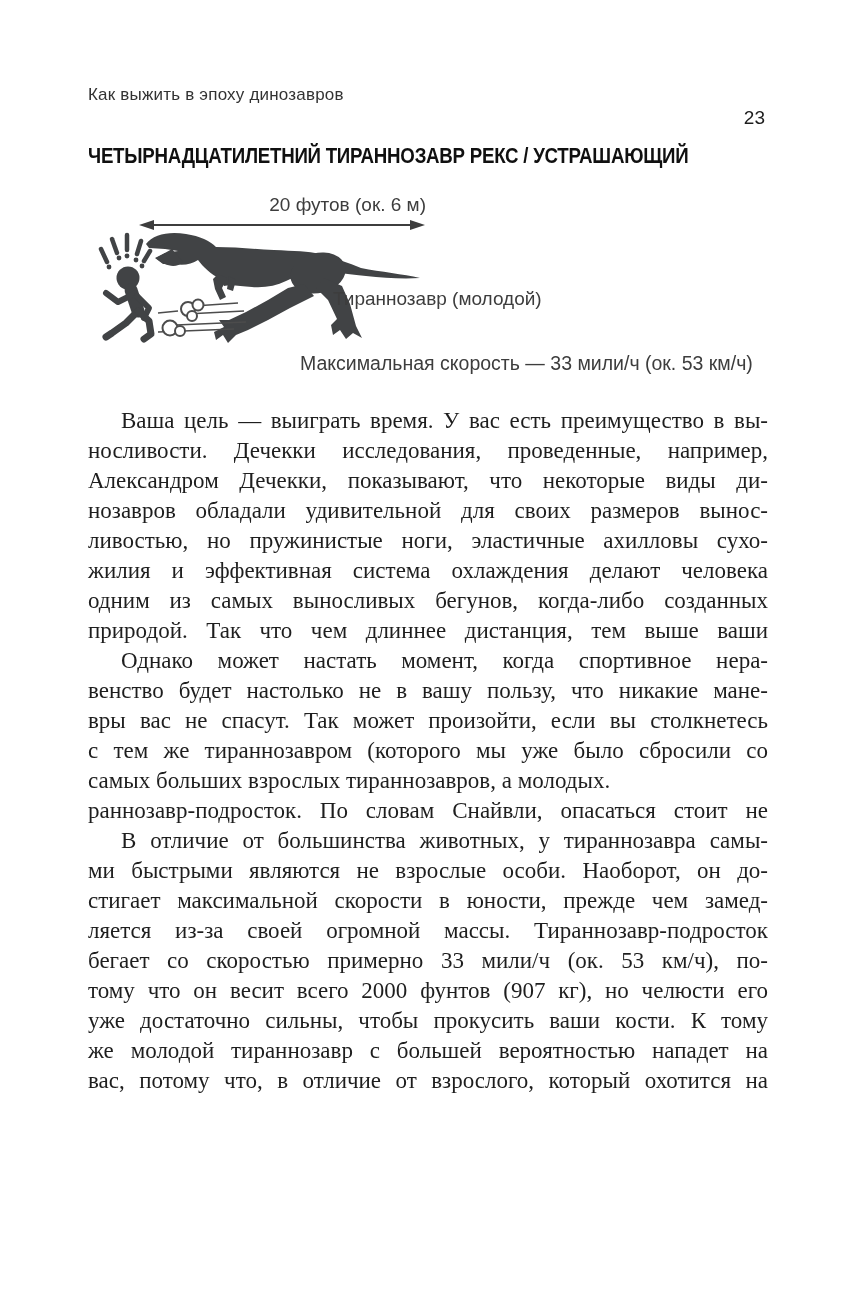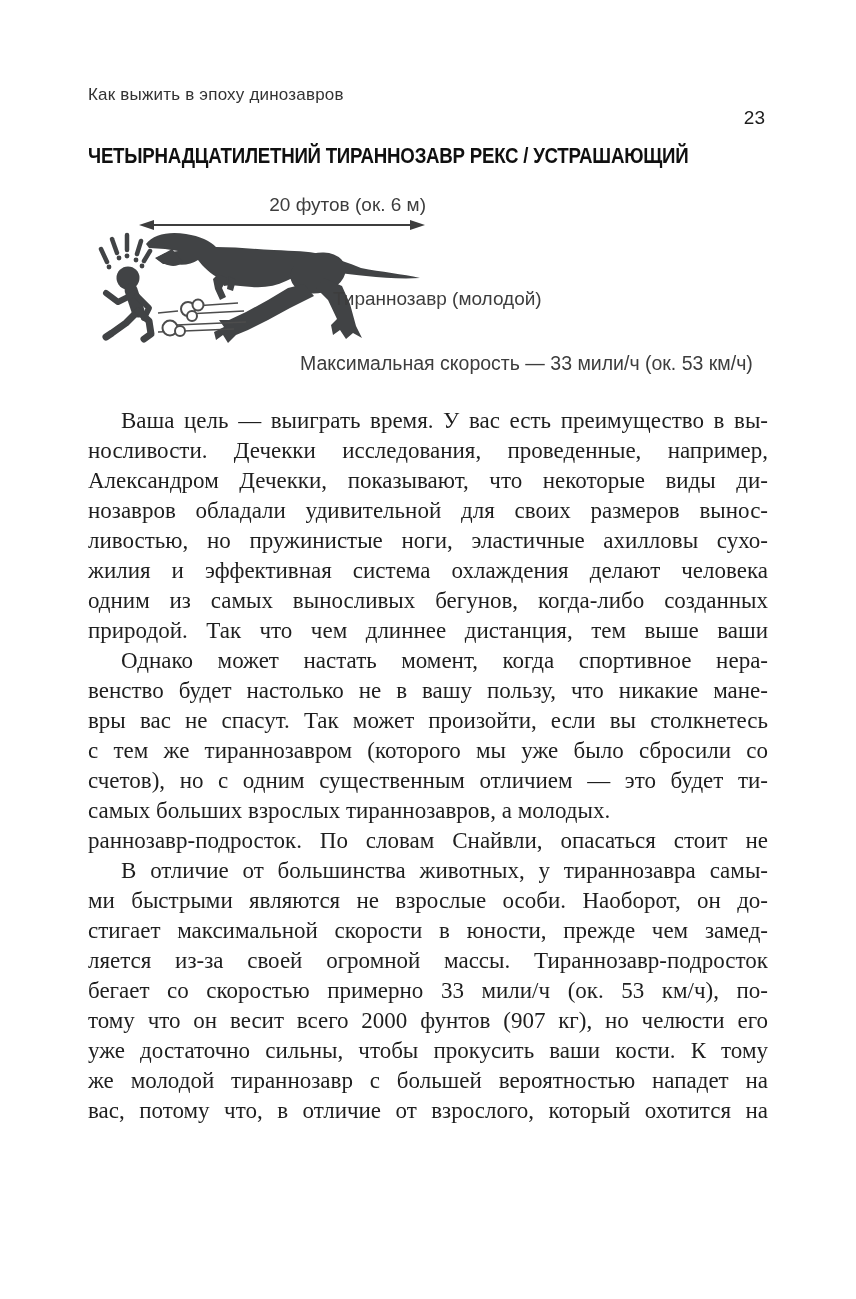--- a/index.html
+++ b/index.html
@@ -143,21 +143,20 @@
       <div class="line">ливостью, но пружинистые ноги, эластичные ахилловы сухо-</div>
       <div class="line">жилия и эффективная система охлаждения делают человека</div>
       <div class="line">одним из самых выносливых бегунов, когда-либо созданных</div>
       <div class="line">природой. Так что чем длиннее дистанция, тем выше ваши</div>
     </div>
     <div>
       <div class="line first">Однако может настать момент, когда спортивное нера-</div>
       <div class="line">венство будет настолько не в вашу пользу, что никакие мане-</div>
       <div class="line">вры вас не спасут. Так может произойти, если вы столкнетесь</div>
       <div class="line">с тем же тираннозавром (которого мы уже было сбросили со</div>
-      <div class="line">счетов), но с одним существенным отличием — это будет ти-</div>
       <div class="line last">самых больших взрослых тираннозавров, а молодых.</div>
       <div class="line">раннозавр-подросток. По словам Снайвли, опасаться стоит не</div>
     </div>
     <div>
       <div class="line first">В отличие от большинства животных, у тираннозавра самы-</div>
       <div class="line">ми быстрыми являются не взрослые особи. Наоборот, он до-</div>
       <div class="line">стигает максимальной скорости в юности, прежде чем замед-</div>
       <div class="line">ляется из-за своей огромной массы. Тираннозавр-подросток</div>
       <div class="line">бегает со скоростью примерно 33 мили/ч (ок. 53 км/ч), по-</div>
       <div class="line">тому что он весит всего 2000 фунтов (907 кг), но челюсти его</div>

